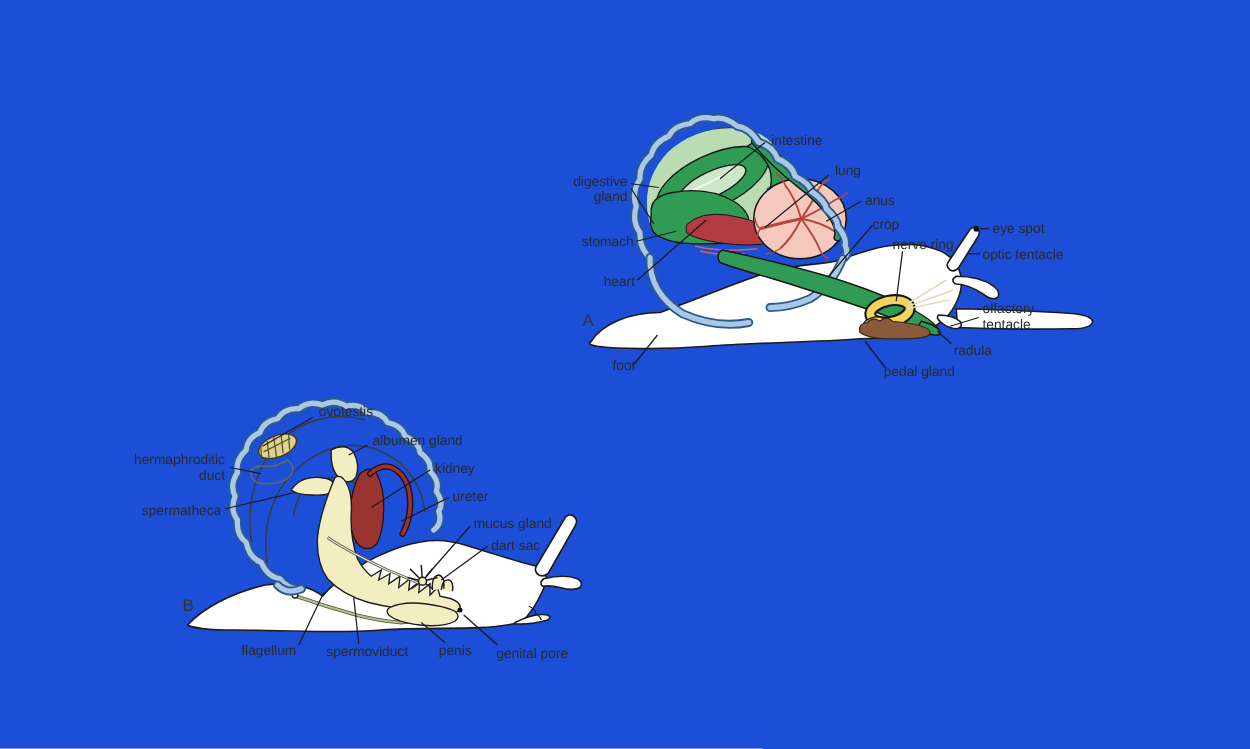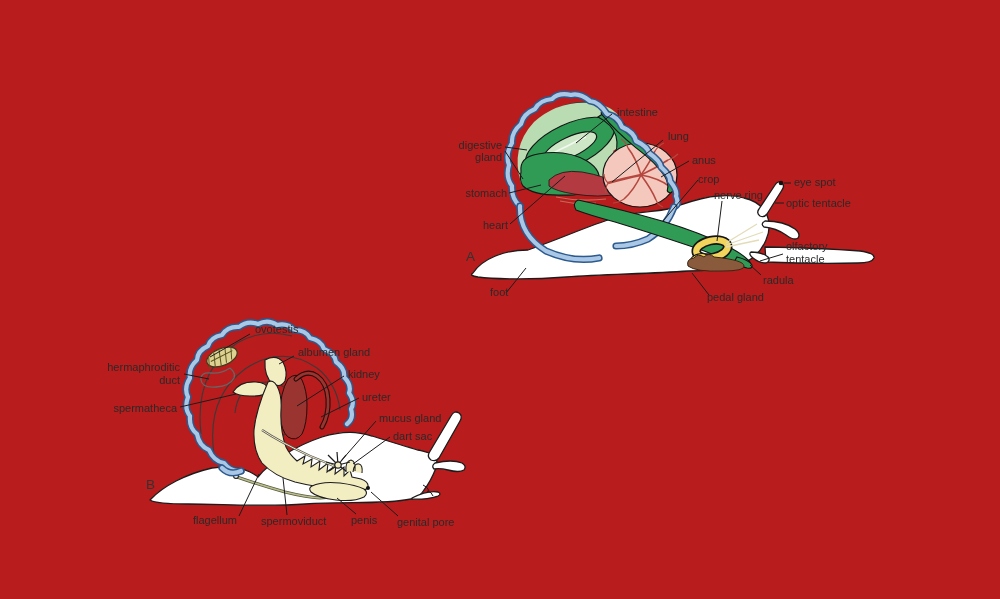--- a/index.html
+++ b/index.html
@@ -1,16 +1,16 @@
 <!DOCTYPE html>
 <html><head>
 <meta charset="utf-8">
 <style>
   html,body{margin:0;padding:0;background:#ffffff;}
-  .stage{position:relative;width:1000px;height:599px;background:#b91c1c;overflow:hidden;
+  .stage{position:relative;width:1000px;height:599px;background:#1d4ed8;overflow:hidden;
          font-family:"Liberation Sans",sans-serif;}
   svg{position:absolute;left:0;top:0;}
   svg text{font-family:"Liberation Sans",sans-serif;font-size:11px;fill:#2a2a2a;}
   svg text.panel-letter{font-size:13.5px;fill:#333;}
   .outline{fill:#ffffff;stroke:#1c1c1c;stroke-width:1.3;stroke-linejoin:round;}
   .thinline{fill:none;stroke:#1c1c1c;stroke-width:1;}
   .whorl{fill:none;stroke:#3a3a3a;stroke-width:1.1;}
   .band-dark{fill:none;stroke:#2d5a8e;stroke-width:7.2;stroke-linecap:round;stroke-linejoin:round;}
   .band-light{fill:none;stroke:#aac7e6;stroke-width:4.2;stroke-linecap:round;stroke-linejoin:round;}
   .green{fill:#2f9b55;stroke:#141414;stroke-width:1.1;}

